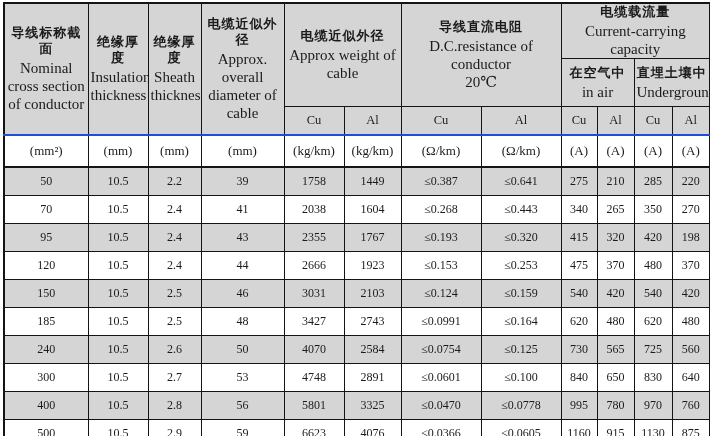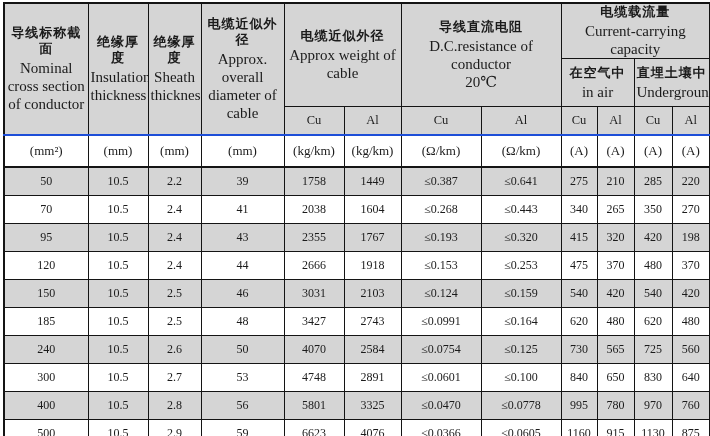--- a/index.html
+++ b/index.html
@@ -194,21 +194,21 @@
           <td>320</td>
           <td>420</td>
           <td>198</td>
         </tr>
         <tr>
           <td>120</td>
           <td>10.5</td>
           <td>2.4</td>
           <td>44</td>
           <td>2666</td>
-          <td>1918</td>
+          <td>1923</td>
           <td>≤0.153</td>
           <td>≤0.253</td>
           <td>475</td>
           <td>370</td>
           <td>480</td>
           <td>370</td>
         </tr>
         <tr class="alt">
           <td>150</td>
           <td>10.5</td>

